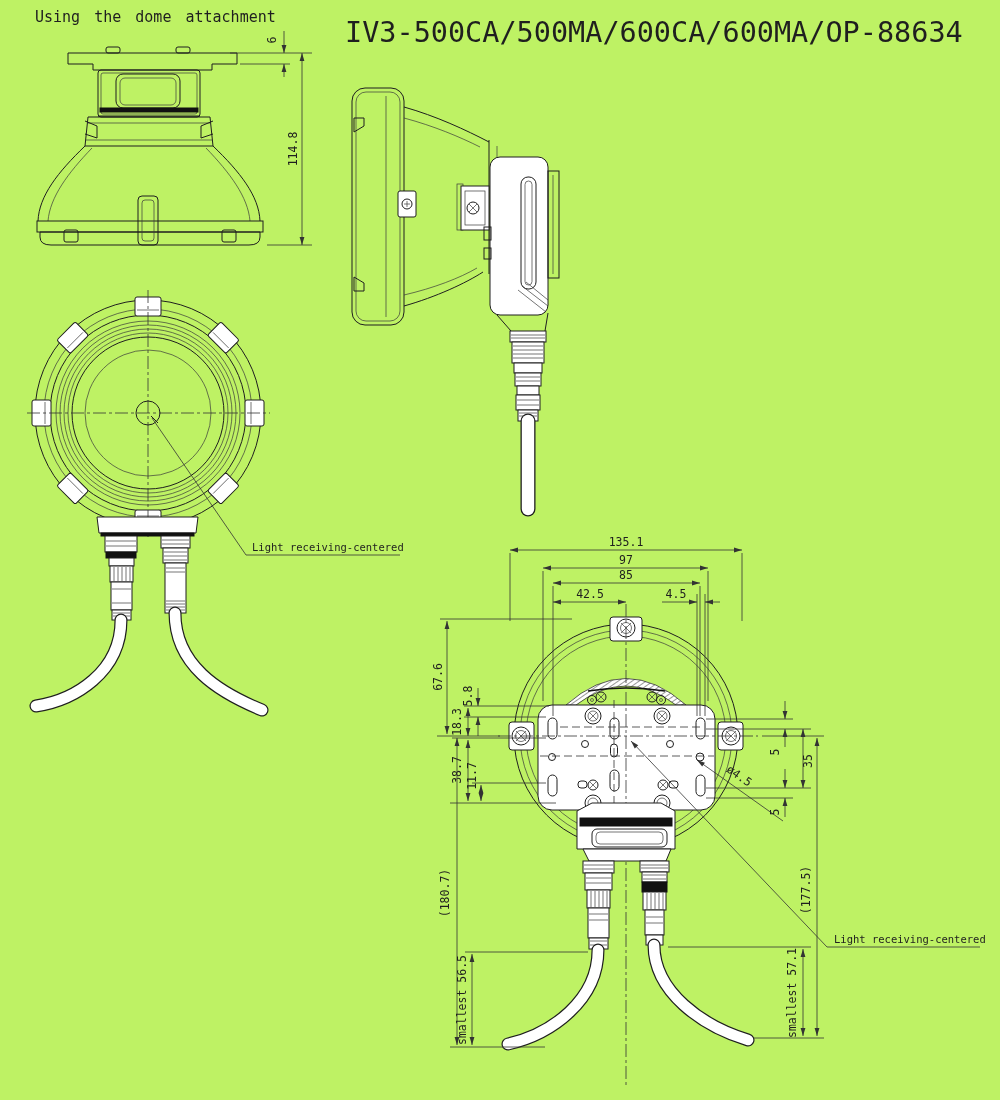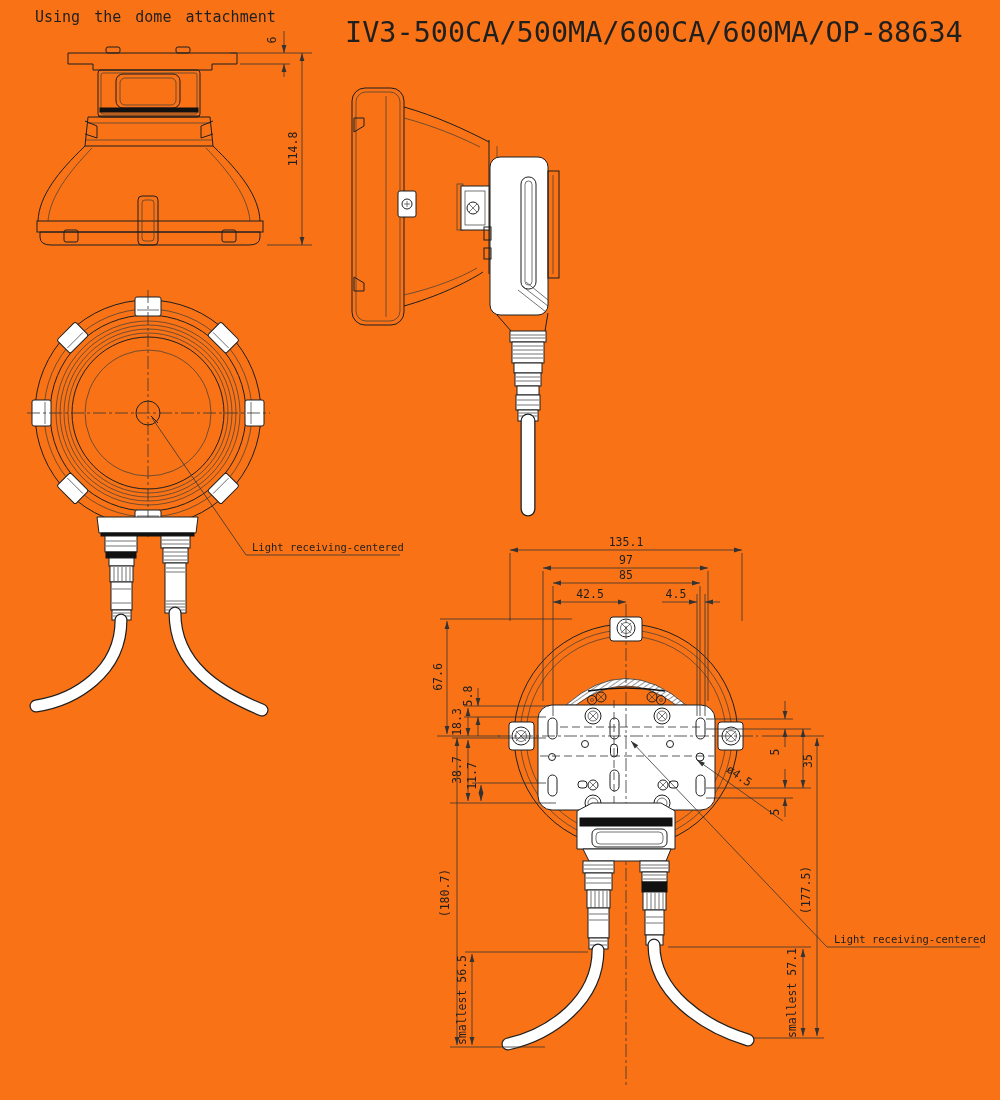--- a/index.html
+++ b/index.html
@@ -1,16 +1,16 @@
 <!DOCTYPE html>
 <html><head>
 <meta charset="utf-8">
 <style>
   html,body{margin:0;padding:0;background:#ffffff;}
-  #stage{width:1000px;height:1100px;position:relative;background:#f97316;overflow:hidden;}
+  #stage{width:1000px;height:1100px;position:relative;background:#bef264;overflow:hidden;}
   svg{display:block;}
   text{fill:#1f1f1f;font-family:"DejaVu Sans Mono","Liberation Mono",monospace;}
   .ln{stroke:#1f1f1f;stroke-width:1;fill:none;}
   .lnw{stroke:#1f1f1f;stroke-width:1;fill:#ffffff;}
   .thin{stroke:#3a3a3a;stroke-width:0.7;fill:none;}
   .thick{stroke:#111;stroke-width:1.6;fill:none;}
   .dim{stroke:#333;stroke-width:0.8;fill:none;}
   .cl{stroke:#333;stroke-width:0.8;fill:none;stroke-dasharray:13 3 3 3;}
   .dash{stroke:#333;stroke-width:0.8;fill:none;stroke-dasharray:8 4;}
   .dtxt{font-size:11.5px;}

